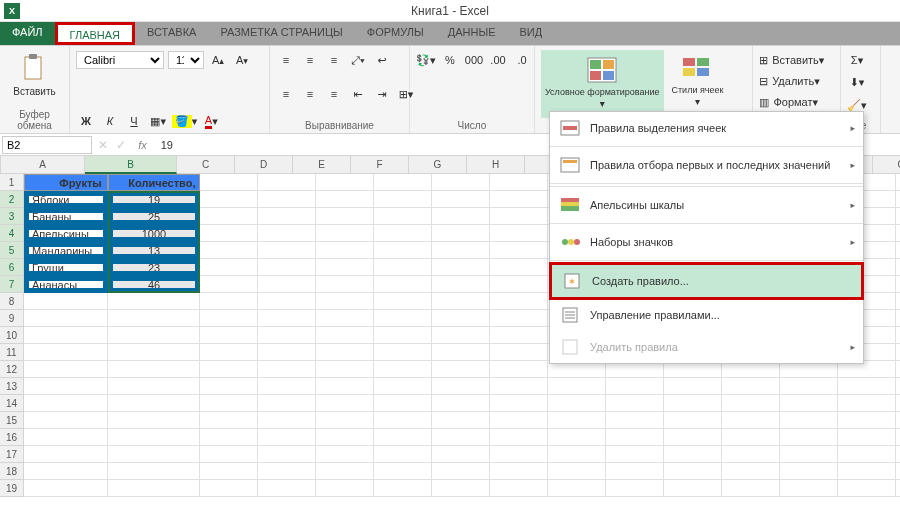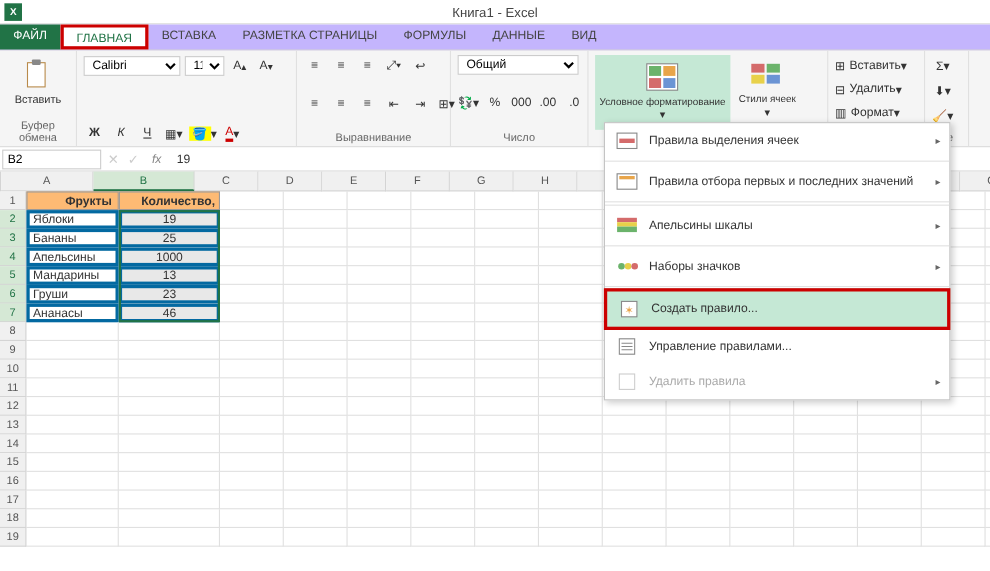--- a/index.html
+++ b/index.html
@@ -1,21 +1,21 @@
 <!DOCTYPE html>
 <html><head>
 <meta charset="utf-8">
 <style>
 * { box-sizing: border-box; margin: 0; padding: 0; font-family: "Segoe UI", Tahoma, sans-serif; }
 body { background: #fff; font-size: 12px; color: #333; width: 900px; height: 519px; overflow: hidden; position: relative; }
 
 .titlebar { height: 22px; background: #fff; text-align: center; line-height: 22px; font-size: 12px; color: #444; border-bottom: 1px solid #e0e0e0; position: relative; }
 .excel-icon { position: absolute; left: 4px; top: 3px; width: 16px; height: 16px; background: #217346; color: #fff; font-size: 9px; font-weight: bold; display: flex; align-items: center; justify-content: center; }
 
-.tabs { display: flex; background: #c4b5fd; height: 24px; border-bottom: 1px solid #d4d4d4; }
+.tabs { display: flex; background: #a3a3a3; height: 24px; border-bottom: 1px solid #d4d4d4; }
 .tab { padding: 4px 12px; font-size: 11px; text-transform: uppercase; cursor: pointer; color: #444; }
 .tab-file { background: #217346; color: #fff; }
 .tab-active { background: #fff; color: #217346; border: 3px solid #c00; border-bottom: 3px solid #c00; }
 
 .ribbon { display: flex; height: 88px; background: #f5f5f5; border-bottom: 1px solid #d4d4d4; }
 .ribbon-group { border-right: 1px solid #e0e0e0; padding: 4px 6px 2px 6px; display: flex; flex-direction: column; justify-content: space-between; }
 .ribbon-group-label { text-align: center; font-size: 10px; color: #666; margin-top: 2px; }
 .ribbon-row { display: flex; align-items: center; gap: 4px; }
 .ribbon-btn { min-width: 20px; height: 20px; display: flex; align-items: center; justify-content: center; font-size: 11px; cursor: pointer; }
 .big-btn { display: flex; flex-direction: column; align-items: center; padding: 2px 6px; cursor: pointer; font-size: 10px; text-align: center; }
@@ -38,22 +38,22 @@
 .col-header.selected { background: #d5e8d5; color: #217346; border-bottom: 2px solid #217346; }
 
 .sheet-body { display: flex; }
 .row-headers { display: flex; flex-direction: column; }
 .row-header { width: 24px; height: 17px; }
 .row-header.selected { background: #d5e8d5; color: #217346; }
 
 .cells { position: relative; }
 .cell-row { display: flex; height: 17px; }
 .cell { border-right: 1px solid #e0e0e0; border-bottom: 1px solid #e0e0e0; padding: 0 3px; font-size: 11px; display: flex; align-items: center; overflow: hidden; white-space: nowrap; }
-.cell.header-cell { font-weight: bold; justify-content: center; background: #fdba74; border: 1px solid #999; padding-left: 32px; }
-.cell.data-cell { border: 3px solid #0369a1; }
+.cell.header-cell { font-weight: bold; justify-content: center; background: #3b82f6; border: 1px solid #999; padding-left: 32px; }
+.cell.data-cell { border: 5px solid #0369a1; }
 .cell.num { justify-content: center; }
 .cell.sel-range { background: #e8e8e8; }
 
 .selection-border { position: absolute; border: 2px solid #217346; pointer-events: none; }
 
 .dropdown-menu { position: absolute; top: 111px; left: 549px; width: 315px; background: #fff; border: 1px solid #c4c4c4; box-shadow: 2px 2px 6px rgba(0,0,0,0.2); z-index: 100; }
 .menu-item { display: flex; align-items: center; padding: 6px 8px; font-size: 11px; cursor: pointer; }
 .menu-item.has-sub::after { content: "▸"; margin-left: auto; font-size: 9px; color: #666; }
 .menu-item .mi-icon { width: 24px; height: 20px; margin-right: 8px; display: flex; align-items: center; justify-content: center; }
 .menu-sep { height: 1px; background: #e0e0e0; margin: 2px 0; }
@@ -124,23 +124,20 @@
       <span class="ribbon-btn">≡</span>
       <span class="ribbon-btn">≡</span>
       <span class="ribbon-btn">⇤</span>
       <span class="ribbon-btn">⇥</span>
       <span class="ribbon-btn">⊞▾</span>
     </div>
     <div class="ribbon-group-label">Выравнивание</div>
   </div>
 
   <div class="ribbon-group" style="width:125px">
-    <div class="ribbon-row">
-      <select style="width:110px"><option>Общий</option></select>
-    </div>
     <div class="ribbon-row">
       <span class="ribbon-btn">💱▾</span>
       <span class="ribbon-btn">%</span>
       <span class="ribbon-btn">000</span>
       <span class="ribbon-btn">.00</span>
       <span class="ribbon-btn">.0</span>
     </div>
     <div class="ribbon-group-label">Число</div>
   </div>
 

